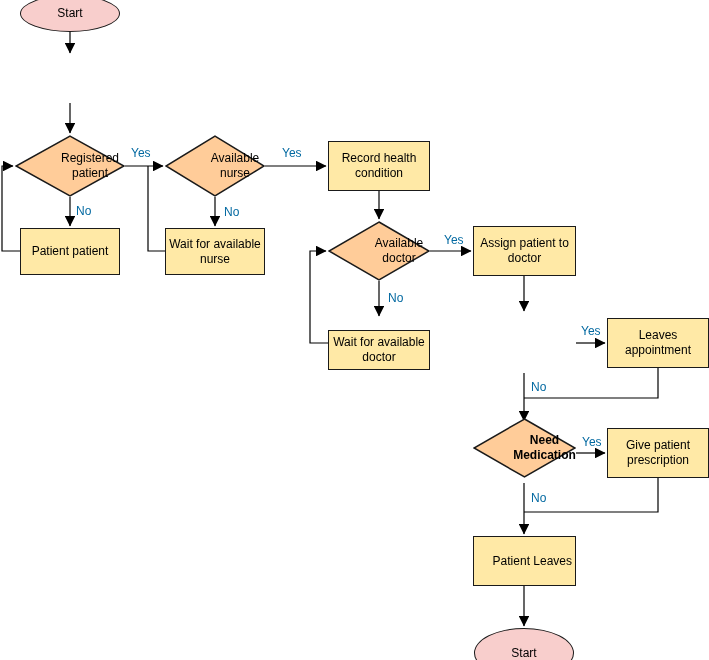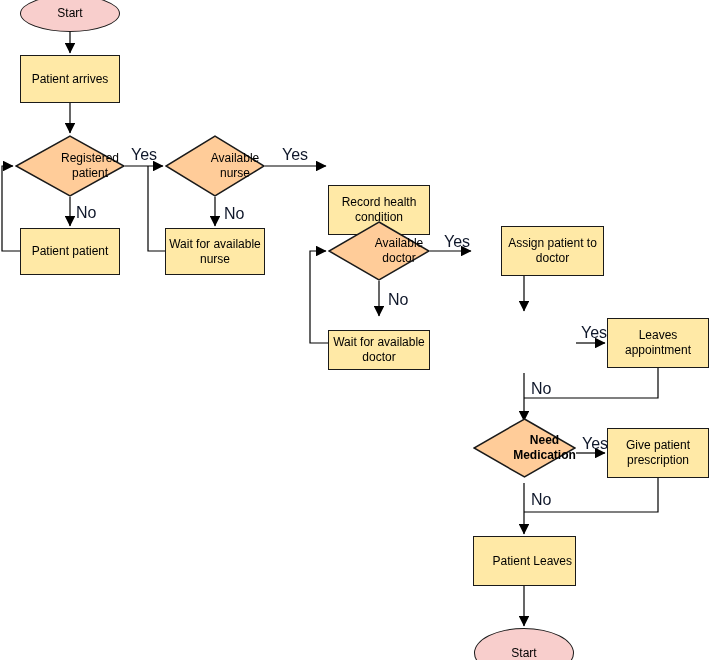--- a/index.html
+++ b/index.html
@@ -17,21 +17,21 @@
   .diamond{background:transparent;}
   .diamond .shape{position:absolute;left:0;top:0;width:100%;height:100%;}
   .diamond polygon{
     fill:var(--decision-fill,#ffcc99);stroke:var(--shape-stroke,#1a1a1a);
     stroke-width:1.5;vector-effect:non-scaling-stroke;
   }
   .diamond .label{position:relative;z-index:1;padding:0 4px;margin-left:40px;}
   #edges{position:absolute;left:0;top:0;width:709px;height:660px;}
   #edges line,#edges polyline{fill:none;stroke:var(--connector,#000);stroke-width:1.2;}
   #edges marker path{fill:var(--connector,#000);stroke:none;}
-  .edge-label{position:absolute;font-size:16px;color:#0f172a;background:transparent;white-space:nowrap;}
+  .edge-label{position:absolute;font-size:12px;color:#0369a1;background:transparent;white-space:nowrap;}
 </style>
 </head>
 <body>
 
 <div id="canvas">
 
   <svg id="edges" xmlns="http://www.w3.org/2000/svg">
     <defs>
       <marker id="arrow" viewBox="0 0 10 10" refX="9.5" refY="5" markerWidth="9" markerHeight="9" orient="auto-start-reverse">
         <path d="M0 0 L10 5 L0 10 Z"></path>
@@ -56,23 +56,20 @@
     <line x1="576" y1="453" x2="605" y2="453" marker-end="url(#arrow)"></line>
     <line x1="524" y1="483" x2="524" y2="534" marker-end="url(#arrow)"></line>
     <polyline points="658,478 658,512 524,512"></polyline>
     <line x1="524" y1="586" x2="524" y2="626" marker-end="url(#arrow)"></line>
   </svg>
 
   <div class="node terminal" style="left:20px;top:-5px;width:100px;height:37px;">
     <span class="label">Start</span>
   </div>
 
-  <div class="node rect" style="left:20px;top:55px;width:100px;height:48px;">
-    <span class="label">Patient arrives</span>
-  </div>
 
   <div class="node diamond" style="left:15px;top:135px;width:110px;height:62px;">
     <svg class="shape" viewBox="0 0 200 120" preserveAspectRatio="none">
         <polygon points="100,2 198,60 100,118 2,60"></polygon>
       </svg>
     <span class="label">Registered patient</span>
   </div>
 
   <div class="node rect" style="left:20px;top:228px;width:100px;height:47px;">
     <span class="label">Patient patient</span>
@@ -82,36 +79,36 @@
     <svg class="shape" viewBox="0 0 200 120" preserveAspectRatio="none">
         <polygon points="100,2 198,60 100,118 2,60"></polygon>
       </svg>
     <span class="label">Available nurse</span>
   </div>
 
   <div class="node rect" style="left:165px;top:228px;width:100px;height:47px;">
     <span class="label">Wait for available nurse</span>
   </div>
 
-  <div class="node rect" style="left:328px;top:141px;width:102px;height:50px;margin-top:44px;">
+  <div class="node rect" style="left:328px;top:141px;width:102px;height:50px;">
     <span class="label">Record health condition</span>
   </div>
 
   <div class="node diamond" style="left:328px;top:221px;width:102px;height:60px;">
     <svg class="shape" viewBox="0 0 200 120" preserveAspectRatio="none">
         <polygon points="100,2 198,60 100,118 2,60"></polygon>
       </svg>
     <span class="label">Available doctor</span>
   </div>
 
   <div class="node rect" style="left:328px;top:330px;width:102px;height:40px;">
     <span class="label">Wait for available doctor</span>
   </div>
 
-  <div class="node rect" style="left:473px;top:226px;width:103px;height:50px;margin-left:28px;">
+  <div class="node rect" style="left:473px;top:226px;width:103px;height:50px;">
     <span class="label">Assign patient to doctor</span>
   </div>
 
 
   <div class="node rect" style="left:607px;top:318px;width:102px;height:50px;">
     <span class="label">Leaves appointment</span>
   </div>
 
   <div class="node diamond" style="left:473px;top:418px;width:103px;height:60px;font-weight:bold;">
     <svg class="shape" viewBox="0 0 200 120" preserveAspectRatio="none">

